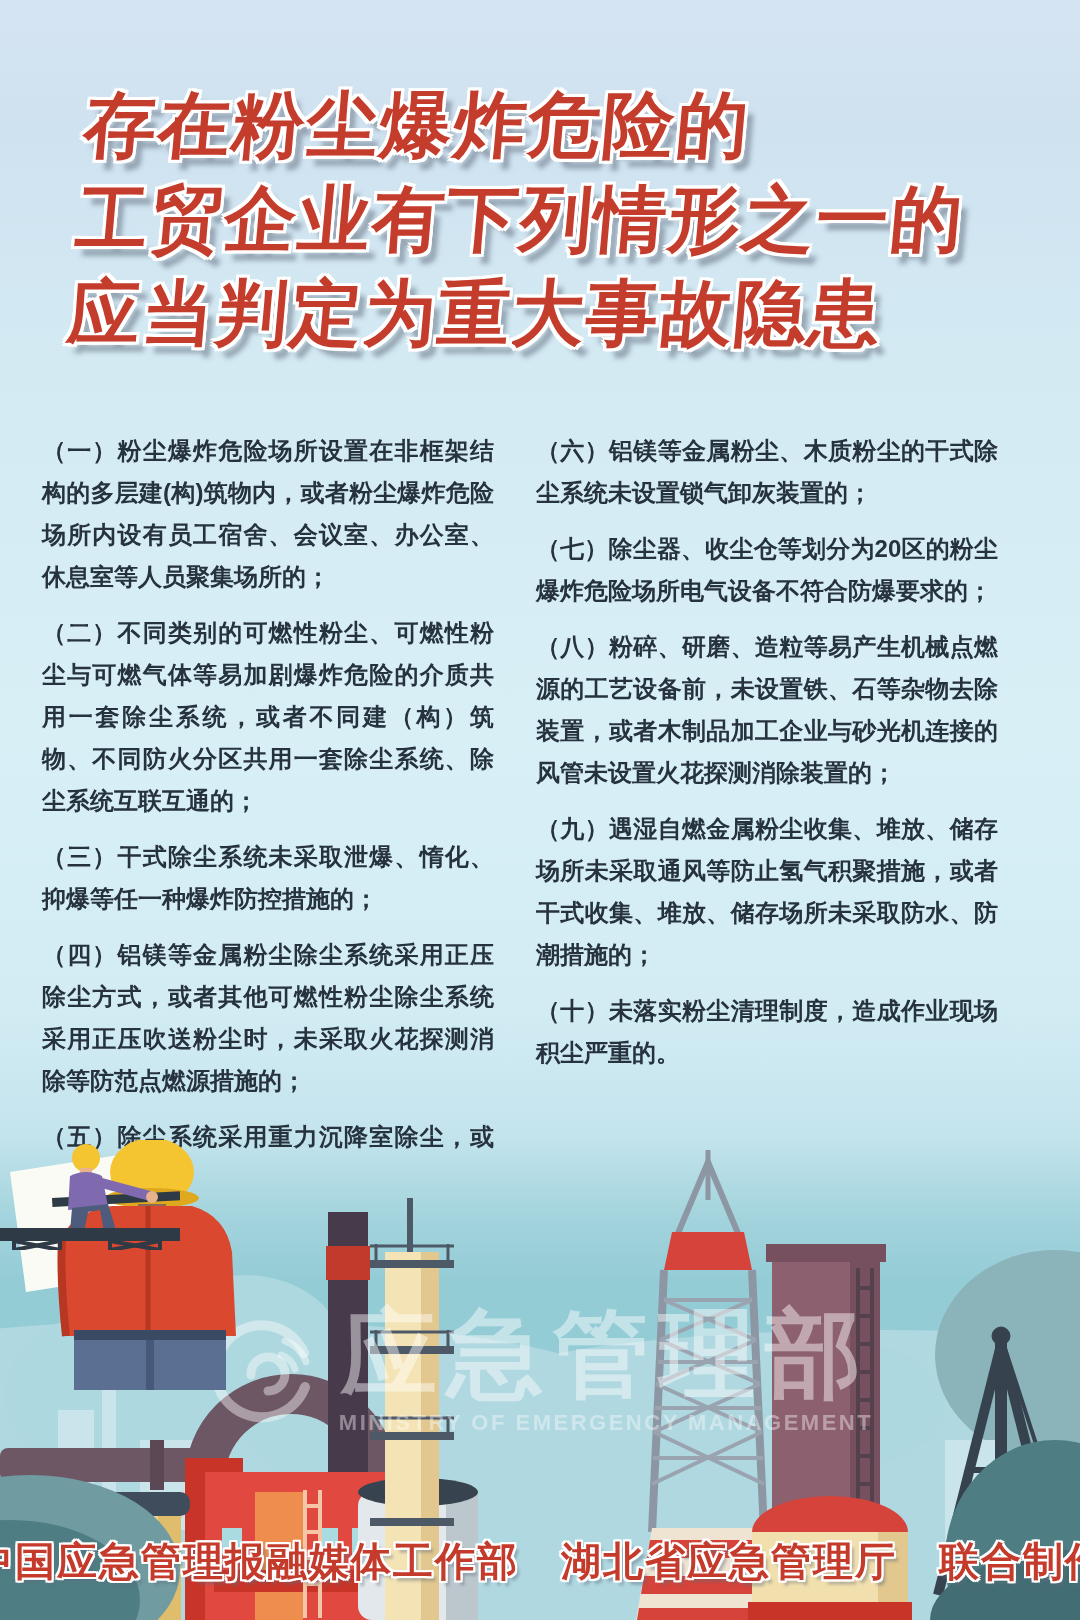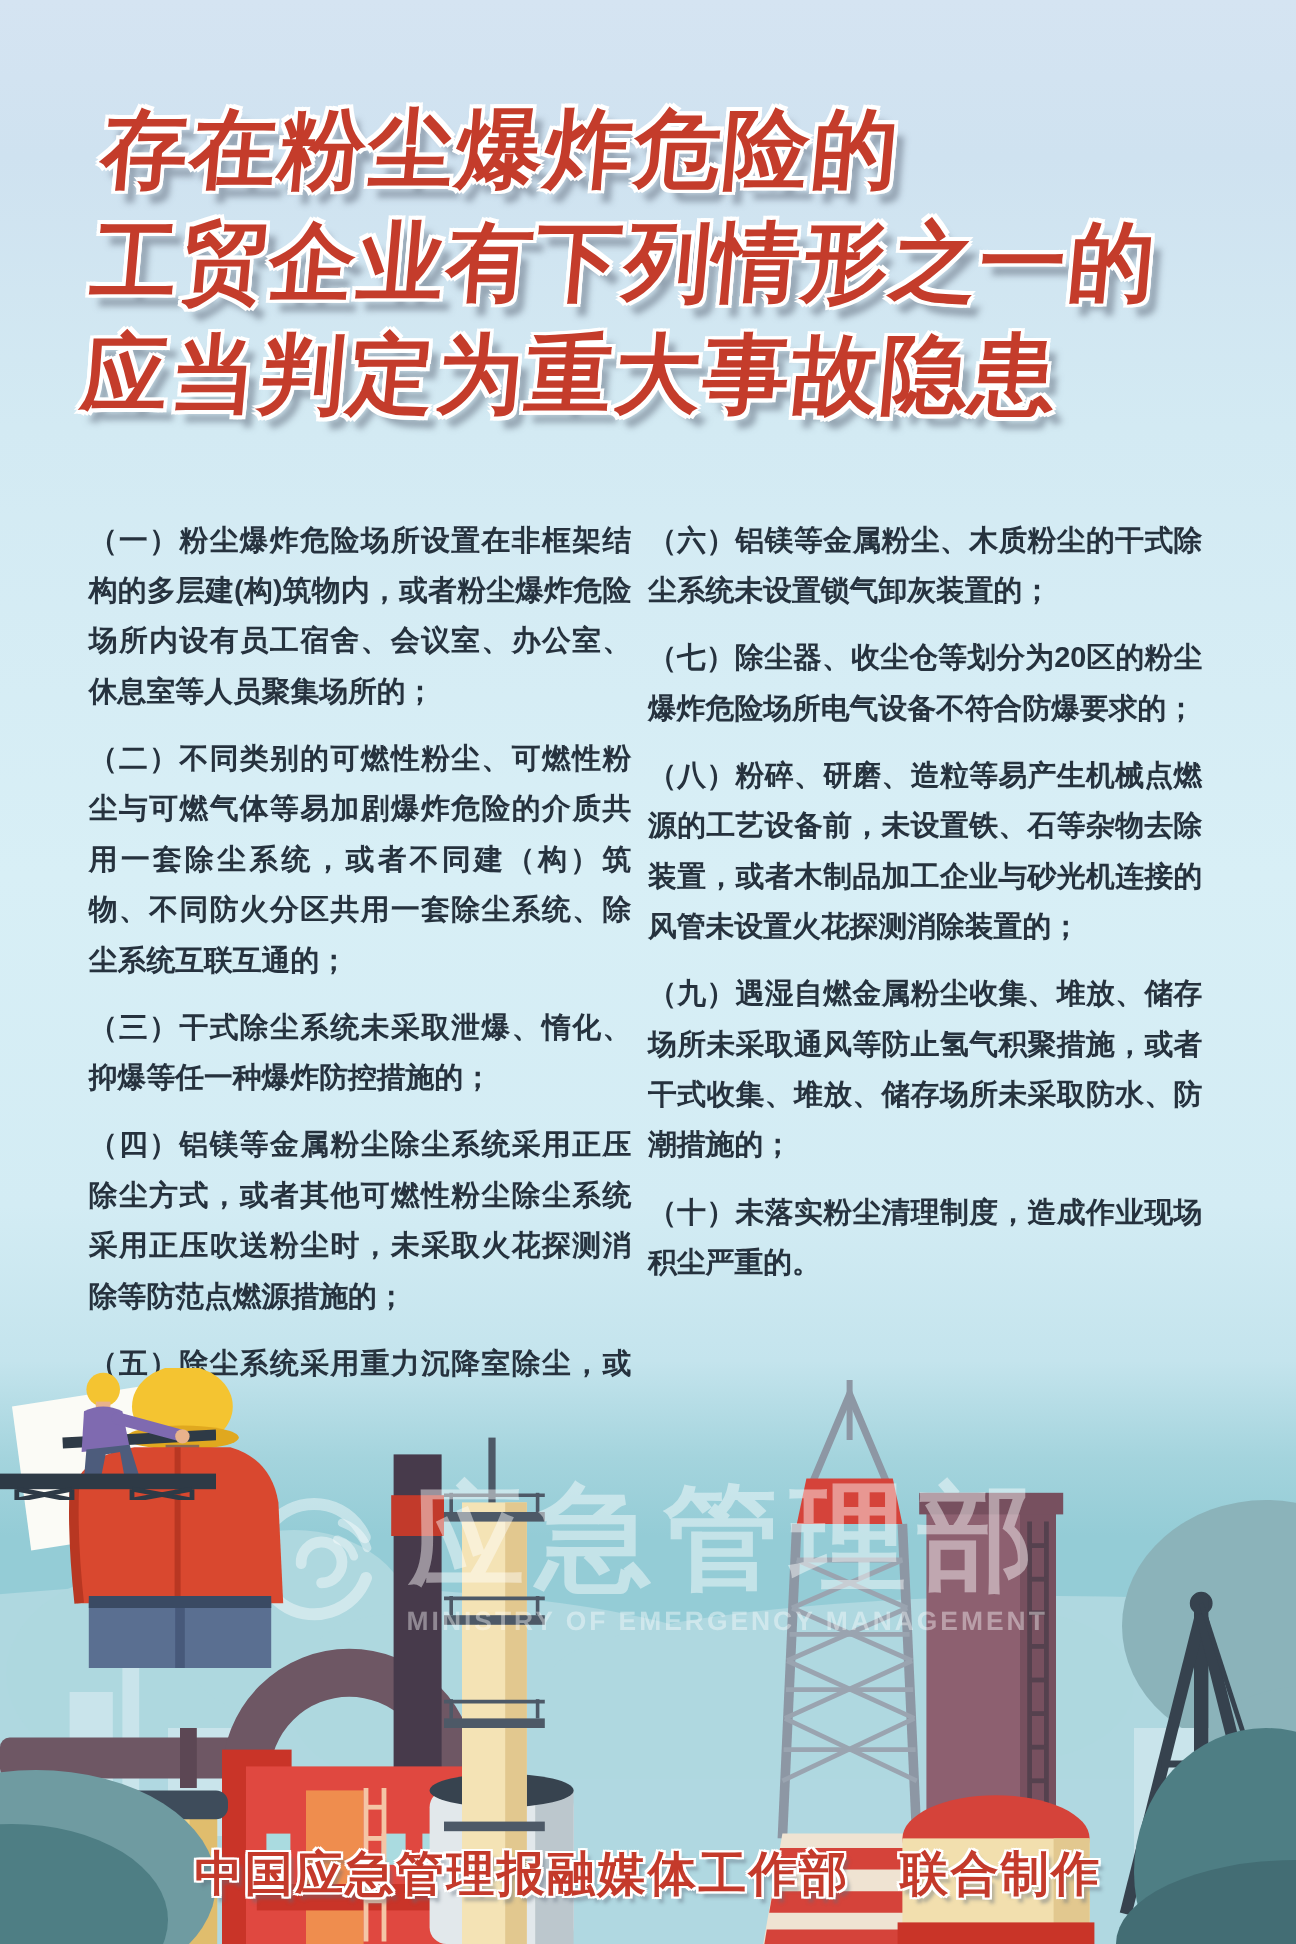--- a/index.html
+++ b/index.html
@@ -23,35 +23,35 @@
     line-height:94px;white-space:nowrap;
     color:#c43c2b;
     text-shadow:
       -3px -3px 0 #fff, 3px -3px 0 #fff, -3px 3px 0 #fff, 3px 3px 0 #fff,
       -3px 0 0 #fff, 3px 0 0 #fff, 0 -3px 0 #fff, 0 3px 0 #fff,
       9px 10px 5px rgba(96,108,124,.55);
   }
   
   .content{
     position:absolute;left:0;top:430px;width:1080px;
-    display:flex;padding:0 0 0 74px;box-sizing:border-box;gap:14px;
+    display:flex;padding:0 0 0 42px;box-sizing:border-box;gap:42px;
   }
   .col{color:#26323e;font-size:24px;line-height:42px;font-weight:bold;
        text-align:justify;text-justify:inter-character;}
   .col-left{width:452px;}
   .col-right{width:462px;}
   .col p{margin:0 0 14px 0;}
   
   .illustration{position:absolute;left:0;top:1140px;width:1080px;height:480px;}
   .illustration svg{position:absolute;left:0;top:0;}
   .fg-worker-main{position:absolute;left:430px;top:230px;z-index:3;}
   .fg-worker-right{position:absolute;left:900px;top:370px;z-index:3;}
   
   .watermark{
-    position:absolute;left:0;top:1232px;width:1080px;
+    position:absolute;left:0;top:1304px;width:1080px;
     display:flex;justify-content:center;align-items:center;gap:14px;
     z-index:2;pointer-events:none;
   }
   .wm-text{display:flex;flex-direction:column;align-items:center;}
   .wm-cn{font-size:96px;font-weight:bold;letter-spacing:10px;
          color:rgba(255,255,255,.45);line-height:100px;white-space:nowrap;}
   .wm-en{font-size:22px;font-weight:bold;letter-spacing:2.5px;
          color:rgba(255,255,255,.40);margin-top:6px;white-space:nowrap;text-align:center;}
   
   .banner{
@@ -318,16 +318,17 @@
       </g>
     </svg>
     <div class="wm-text">
       <div class="wm-cn">应急管理部</div>
       <div class="wm-en">MINISTRY OF EMERGENCY MANAGEMENT</div>
     </div>
   </div>
 
   <div class="banner">
     <span>中国应急管理报融媒体工作部</span>
+    <span>湖北省应急管理厅</span>
     <span>联合制作</span>
   </div>
 
 </div>
 
 </body></html>

